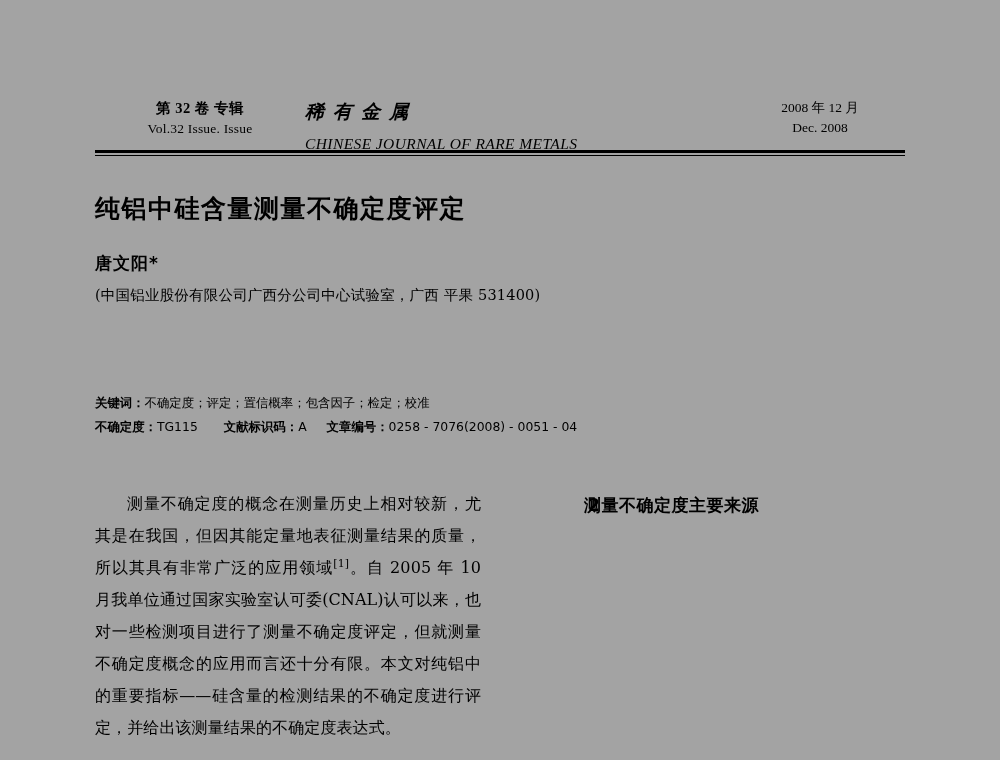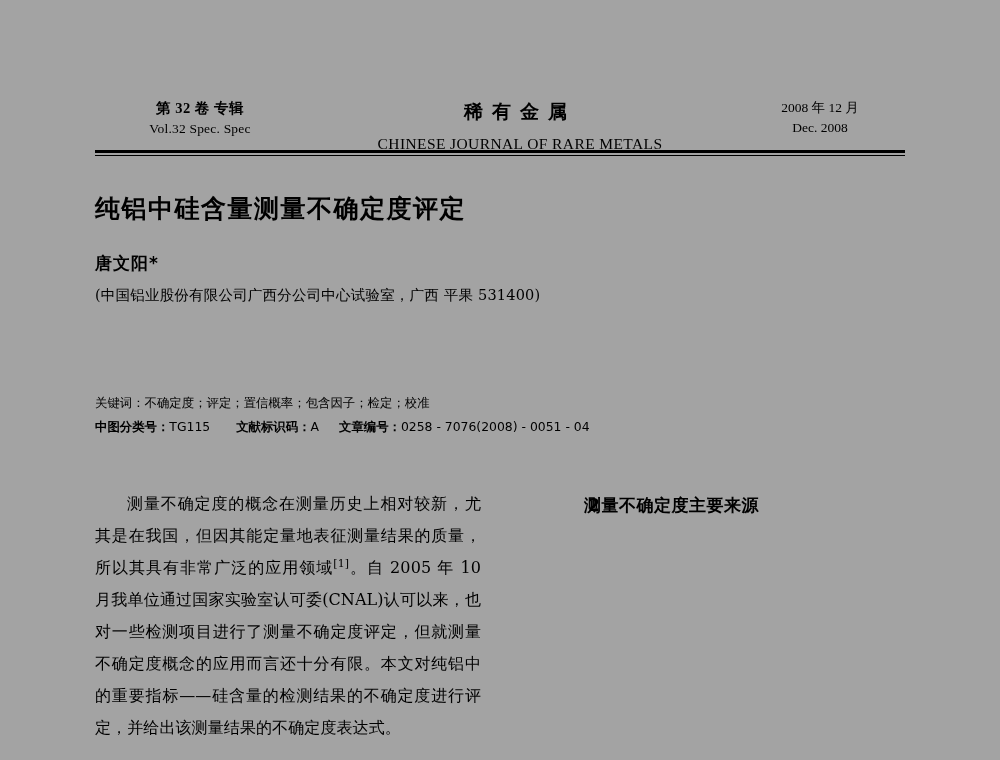--- a/index.html
+++ b/index.html
@@ -43,22 +43,23 @@
     font-size: 14.5px;
     font-weight: bold;
     letter-spacing: 0.5px;
   }
   .mast-left .l2 {
     font-size: 13.5px;
     letter-spacing: 0.2px;
   }
   .mast-center {
     flex: 1;
-    text-align: center;
+    text-align: left;
     line-height: 1.4;
+    font-style: italic;
   }
   .mast-center .cn {
     font-size: 19px;
     font-weight: bold;
     letter-spacing: 9px;
     font-family: "DejaVu Serif", serif;
   }
   .mast-center .en {
     font-size: 15.5px;
     letter-spacing: 0.4px;
@@ -133,21 +134,21 @@
 
   .keywords {
     position: absolute;
     left: 95px;
     top: 391px;
     width: 812px;
     font-size: 12.4px;
     line-height: 1.95;
     font-family: "DejaVu Sans", sans-serif;
   }
-  .keywords .lead { font-weight: normal; margin-top: 12px; }
+  .keywords .lead { font-weight: bold; margin-top: 12px; }
 
   .clsline {
     position: absolute;
     left: 95px;
     top: 415px;
     width: 812px;
     font-size: 12.4px;
     line-height: 1.95;
     font-family: "DejaVu Sans", sans-serif;
   }
@@ -189,21 +190,21 @@
   sup { font-size: 0.68em; vertical-align: super; }
 </style>
 </head>
 <body>
 
 <div class="page">
 
   <div class="masthead">
     <div class="mast-left">
       <div class="l1">第 32 卷  专辑</div>
-      <div class="l2">Vol.32   Spec. Spec</div>
+      <div class="l2">Vol.32   Issue. Issue</div>
     </div>
     <div class="mast-center">
       <div class="cn">稀有金属</div>
       <div class="en">CHINESE JOURNAL OF RARE METALS</div>
     </div>
     <div class="mast-right">
       <div>2008 年 12 月</div>
       <div>Dec. 2008</div>
     </div>
   </div>
@@ -214,21 +215,21 @@
   <div class="title">纯铝中硅含量测量不确定度评定</div>
   <div class="author">唐文阳*</div>
   <div class="affiliation">(中国铝业股份有限公司广西分公司中心试验室，广西 平果 531400)</div>
 
 
   <div class="keywords">
     <span class="lead">关键词：</span><span>不确定度；评定；置信概率；包含因子；检定；校准</span>
   </div>
 
   <div class="clsline">
-    <span class="lead">中图分类号：</span><span>TG115</span><span class="gap"></span><span class="lead">文献标识码：</span><span>A</span><span class="gap2"></span><span class="lead">文章编号：</span><span>0258 - 7076(2008) - 0051 - 04</span>
+    <span class="lead">不确定度：</span><span>TG115</span><span class="gap"></span><span class="lead">文献标识码：</span><span>A</span><span class="gap2"></span><span class="lead">文章编号：</span><span>0258 - 7076(2008) - 0051 - 04</span>
   </div>
 
   <div class="col col-left">
     <p><span>测量不确定度的概念在测量历史上相对较新，尤其是在我国，但因其能定量地表征测量结果的质量，所以其具有非常广泛的应用领域</span><sup>[1]</sup><span>。自 2005 年 10 月我单位通过国家实验室认可委(CNAL)认可以来，也对一些检测项目进行了测量不确定度评定，但就测量不确定度概念的应用而言还十分有限。本文对纯铝中的重要指标——硅含量的检测结果的不确定度进行评定，并给出该测量结果的不确定度表达式。</span></p>
   </div>
 
   <div class="col col-right">
     <p class="section-head"><span class="num">2</span><span>测量不确定度主要来源</span></p>
   </div>
 

